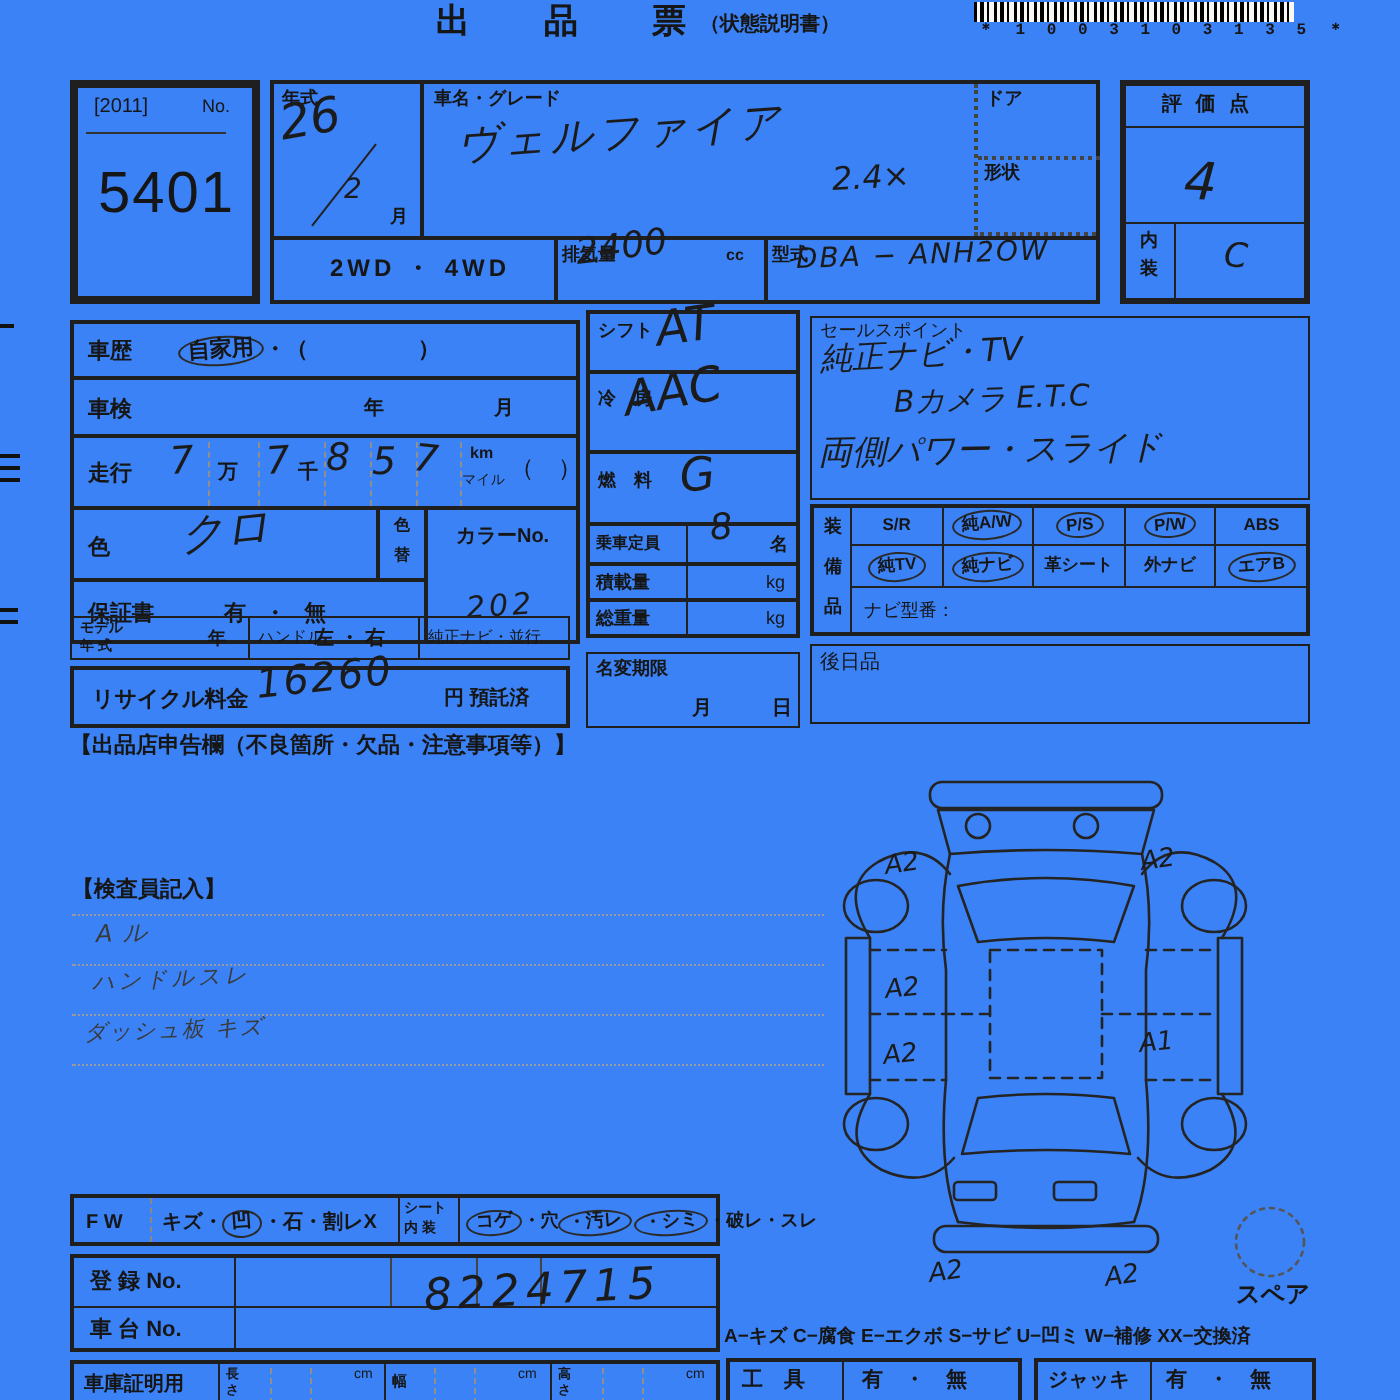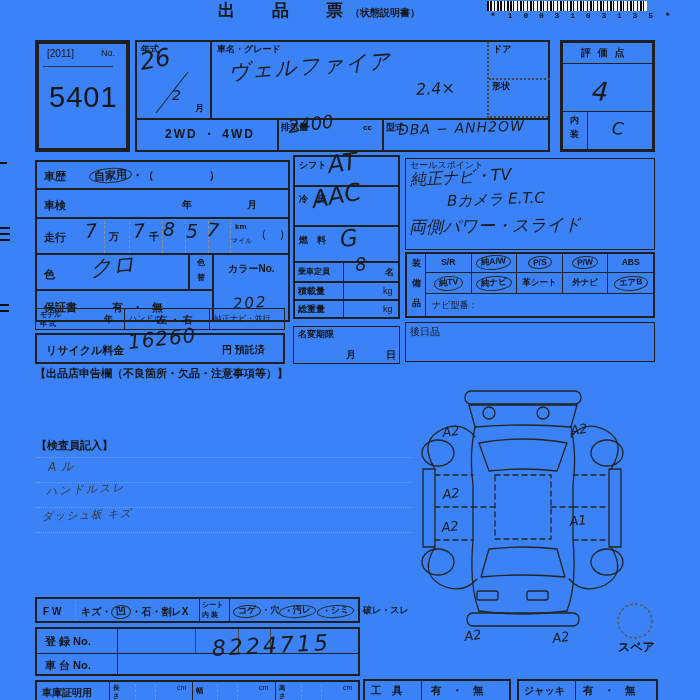--- a/index.html
+++ b/index.html
@@ -378,20 +378,21 @@
     <div class="vdash" style="left:200px;top:2px;height:18px;"></div>
     <div class="lbl" style="left:222px;top:2px;font-size:7px;font-weight:400;">cm</div>
     <div class="abs" style="left:238px;top:0;height:20px;border-left:1.5px solid #222;"></div>
     <div class="lbl" style="left:242px;top:2px;font-size:6.5px;">高</div>
     <div class="lbl" style="left:242px;top:10px;font-size:6.5px;">さ</div>
     <div class="vdash" style="left:264px;top:2px;height:18px;"></div>
     <div class="vdash" style="left:284px;top:2px;height:18px;"></div>
     <div class="lbl" style="left:306px;top:2px;font-size:7px;font-weight:400;">cm</div>
   </div>
 
+  <div class="lbl" style="left:362px;top:664px;font-size:9.5px;letter-spacing:0;">A−キズ  C−腐食  E−エクボ  S−サビ  U−凹ミ  W−補修  XX−交換済</div>
   <div class="box" style="left:363px;top:679px;width:148px;height:24px;">
     <div class="abs" style="left:56px;top:0;height:20px;border-left:1.5px solid #222;"></div>
     <div class="lbl" style="left:6px;top:4px;font-size:10.5px;">工　具</div>
     <div class="lbl" style="left:66px;top:4px;font-size:10.5px;">有　・　無</div>
   </div>
   <div class="box" style="left:517px;top:679px;width:141px;height:24px;">
     <div class="abs" style="left:56px;top:0;height:20px;border-left:1.5px solid #222;"></div>
     <div class="lbl" style="left:5px;top:4px;font-size:10px;">ジャッキ</div>
     <div class="lbl" style="left:64px;top:4px;font-size:10.5px;">有　・　無</div>
   </div>

